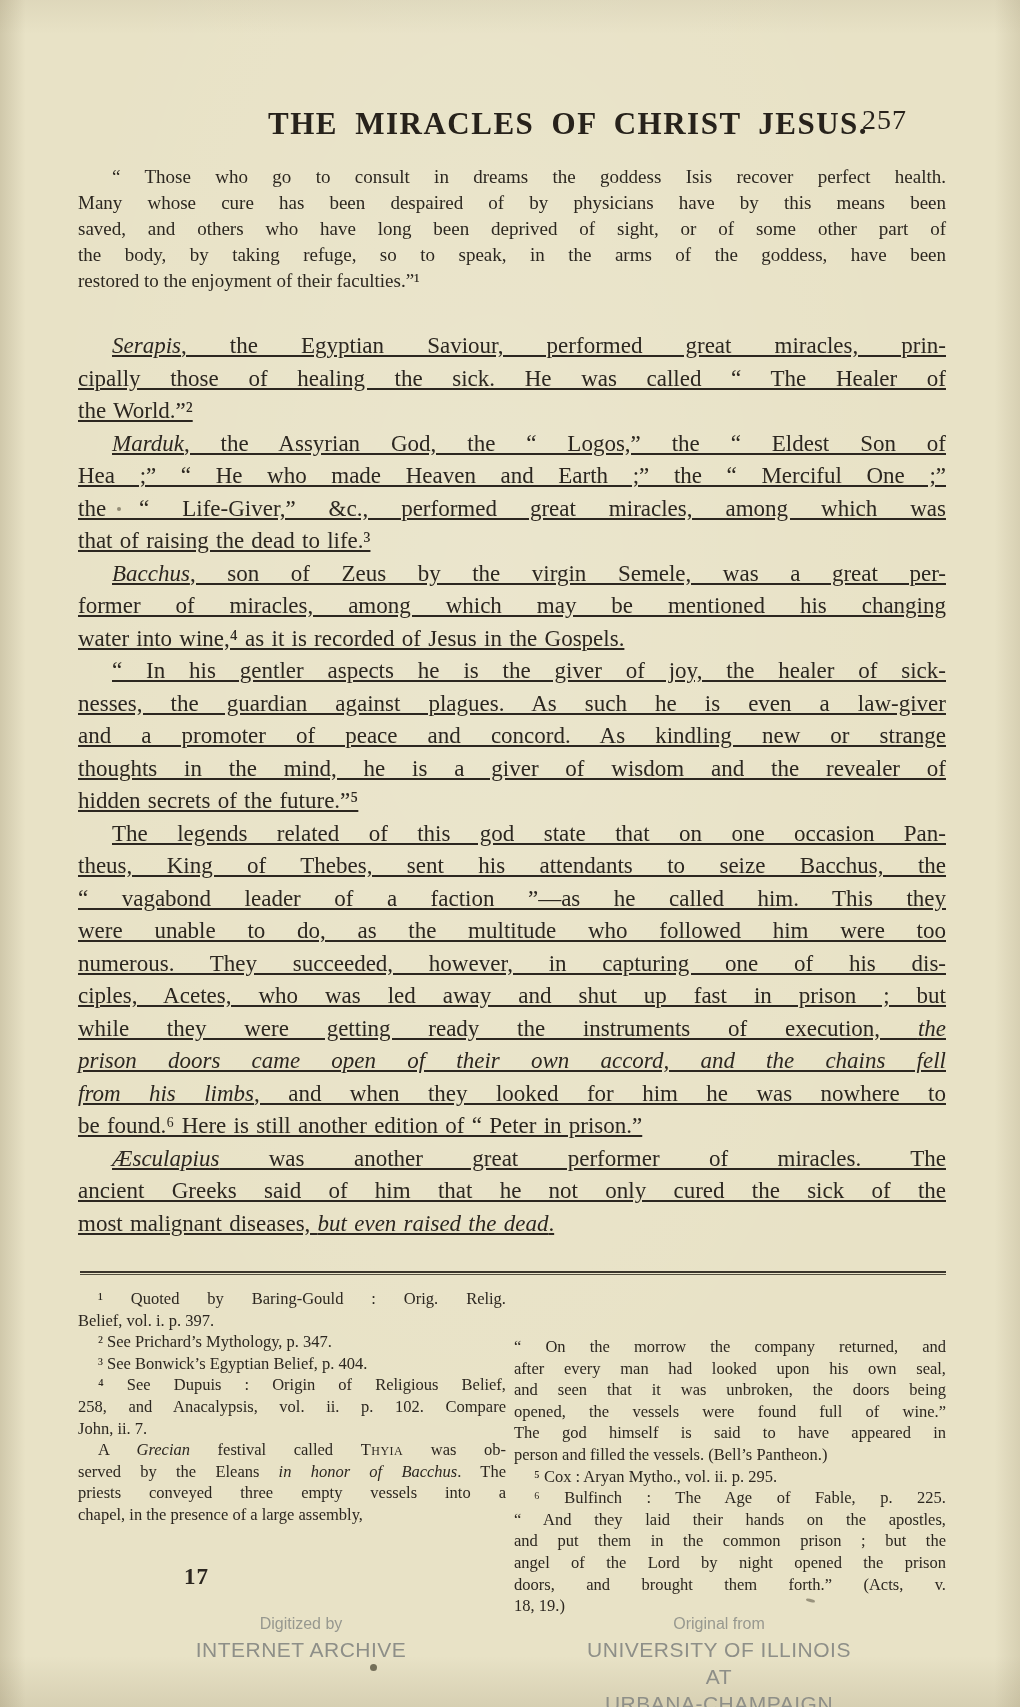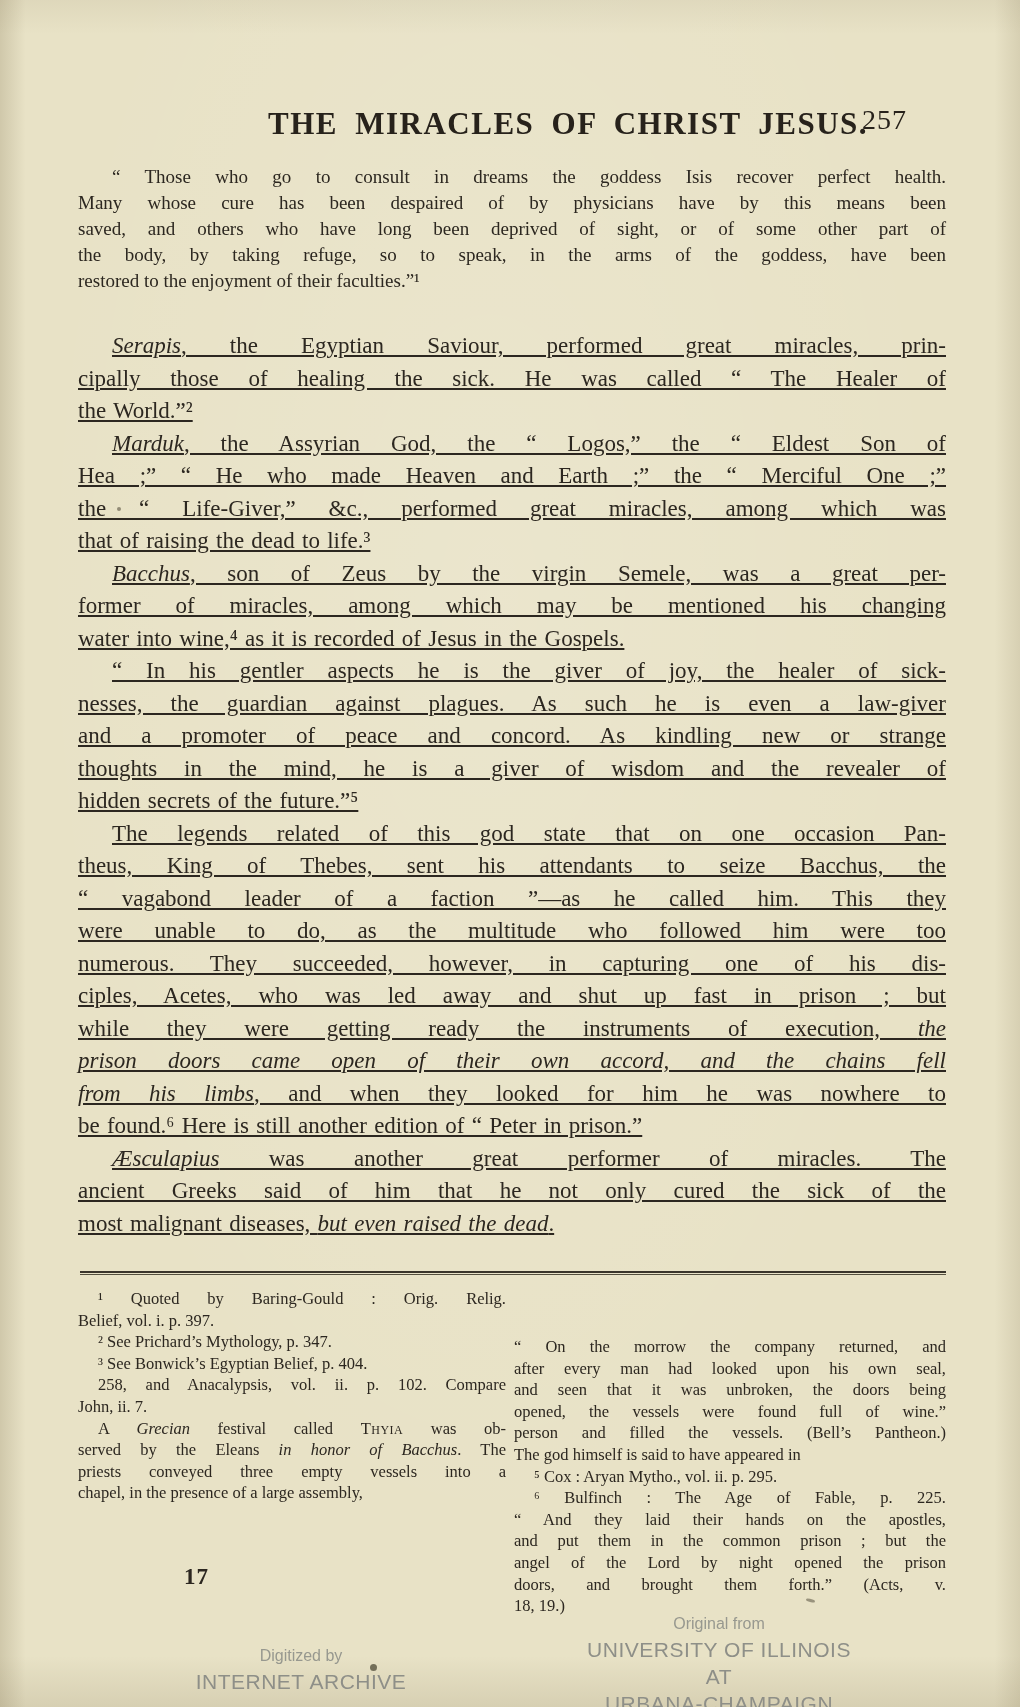--- a/index.html
+++ b/index.html
@@ -63,21 +63,21 @@
     position: absolute; left: 184px; top: 1564px;
     font-size: 23px; font-weight: 700; color: #2c2720; letter-spacing: 1px;
   }
 
   
   .wm {
     position: absolute; text-align: center;
     font-family: "Liberation Sans", "DejaVu Sans", sans-serif;
     color: #8e8f88;
   }
-  .wm-left  { left: 176px; width: 250px; top: 1612px; margin-top: 32px; }
+  .wm-left  { left: 176px; width: 250px; top: 1612px; }
   .wm-right { left: 584px; width: 270px; top: 1612px; }
   .wm .wm-small { font-size: 16px; line-height: 24px; color: #97988f; }
   .wm .wm-big   { font-size: 21px; line-height: 27px; letter-spacing: 0.5px; }
 
   
   .speck { position: absolute; border-radius: 50%; background: #4a4433; opacity: 0.8; }
   .speck-1 { left: 370px; top: 1664px; width: 7px; height: 7px; background: #56523e; }
   .speck-2 { left: 117px; top: 507px; width: 4px; height: 4px; opacity: 0.55; }
   .speck-3 { left: 806px; top: 1599px; width: 9px; height: 3px; border-radius: 40%; transform: rotate(15deg); opacity: 0.5; }
 </style>
@@ -148,38 +148,39 @@
           <div class="line">¹ Quoted by Baring-Gould :  Orig.  Relig.</div>
           <div class="line">Belief, vol. i. p. 397.</div>
         </div>
       <div class="para indent">
           <div class="line">² See Prichard’s Mythology, p. 347.</div>
         </div>
       <div class="para indent">
           <div class="line">³ See Bonwick’s Egyptian Belief, p. 404.</div>
         </div>
       <div class="para indent">
+          <div class="line">⁴ See Dupuis :  Origin of Religious Belief,</div>
           <div class="line">258, and Anacalypsis, vol. ii. p. 102.  Compare</div>
           <div class="line">John, ii. 7.</div>
         </div>
       <div class="para indent">
           <div class="line">A <i>Grecian</i> festival called <span class="sc">Thyia</span> was ob-</div>
           <div class="line">served by the Eleans <i>in honor of Bacchus</i>.  The</div>
           <div class="line">priests conveyed three empty vessels into a</div>
           <div class="line">chapel, in the presence of a large assembly,</div>
         </div>
     </div>
     <div class="fn-col fn-col-right">
       <div class="para">
           <div class="line">“ On the morrow the company returned, and</div>
           <div class="line">after every man had looked upon his own seal,</div>
           <div class="line">and seen that it was unbroken, the doors being</div>
           <div class="line">opened, the vessels were found full of wine.”</div>
+          <div class="line">The god himself is said to have appeared in</div>
           <div class="line">person and filled the vessels. (Bell’s Pantheon.)</div>
-          <div class="line">The god himself is said to have appeared in</div>
         </div>
       <div class="para indent">
           <div class="line">⁵ Cox :  Aryan Mytho., vol. ii. p. 295.</div>
         </div>
       <div class="para indent">
           <div class="line">⁶ Bulfinch :  The Age of Fable, p. 225.</div>
           <div class="line">“ And they laid their hands on the apostles,</div>
           <div class="line">and put them in the common prison ; but the</div>
           <div class="line">angel of the Lord by night opened the prison</div>
           <div class="line">doors, and brought them forth.”  (Acts, v.</div>

